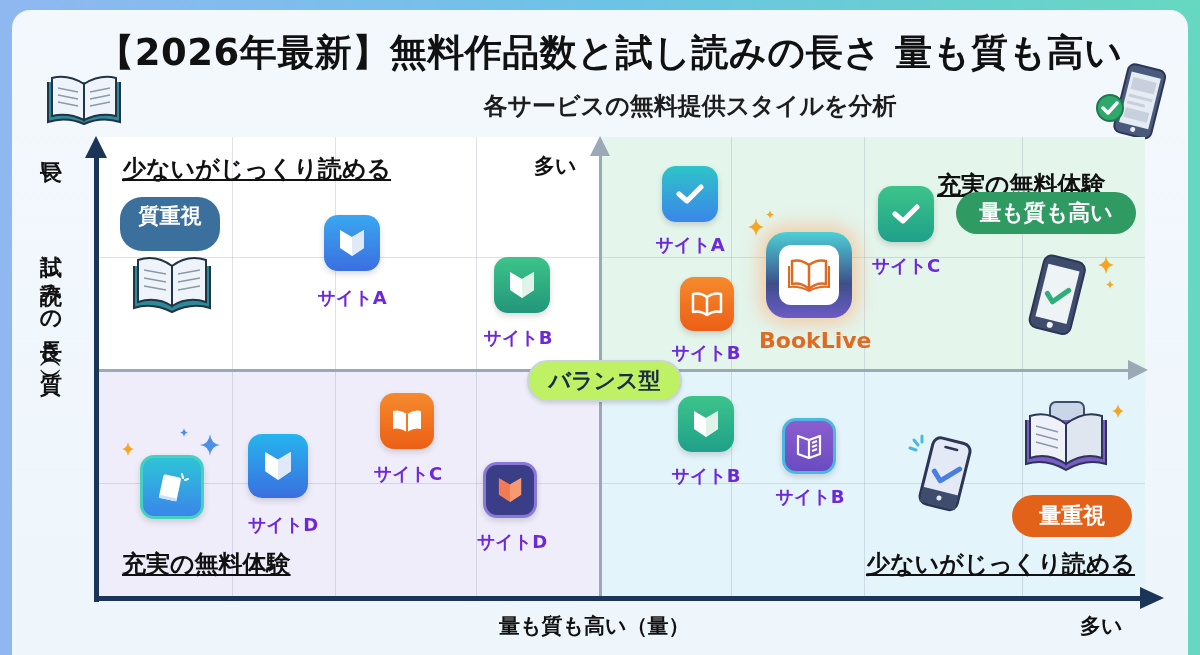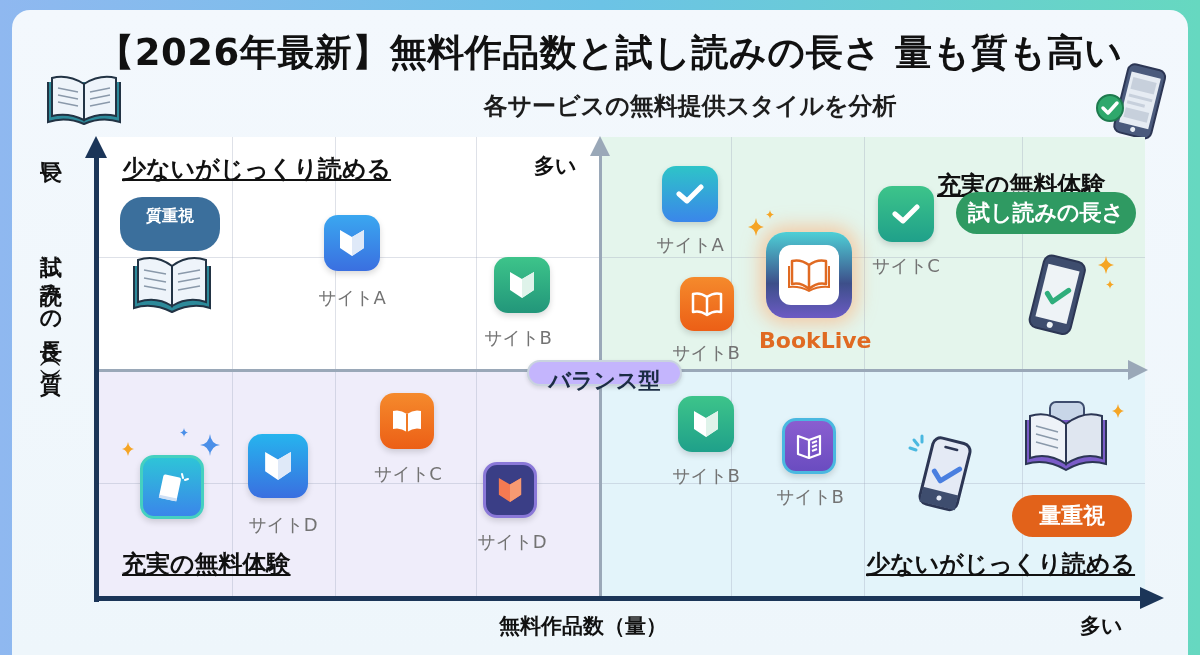--- a/index.html
+++ b/index.html
@@ -45,30 +45,30 @@
     border-left: 10px solid transparent; border-right: 10px solid transparent; border-bottom: 20px solid #9aa8b8; }
   .arrow-right-grey { position: absolute; left: 1128px; top: 360px; width: 0; height: 0;
     border-top: 10px solid transparent; border-bottom: 10px solid transparent; border-left: 20px solid #9aa8b8; }
 
   .label { position: absolute; font-weight: bold; color: #111; white-space: nowrap; }
   .qtitle { font-size: 24px; text-decoration: underline; }
   .axis-text { font-size: 21px; }
   .vtext { writing-mode: vertical-rl; font-size: 22px; font-weight: bold; color: #111; position: absolute; letter-spacing: 2px; }
 
   .pill { position: absolute; border-radius: 22px; color: #fff; font-weight: bold; text-align: center; white-space: nowrap; }
-  .pill-quality { left: 120px; top: 197px; width: 100px; height: 54px; line-height: 38px; background: #3b6f9c; font-size: 16px; }
+  .pill-quality { left: 120px; top: 197px; width: 100px; height: 54px; line-height: 38px; background: #3b6f9c; font-size: 21px; }
   .pill-both { left: 956px; top: 192px; width: 180px; height: 42px; line-height: 42px; background: #2f9a62; font-size: 22px; }
   .pill-volume { left: 1012px; top: 495px; width: 120px; height: 42px; line-height: 42px; background: #e2621a; font-size: 22px; }
-  .pill-balance { left: 527px; top: 360px; width: 155px; height: 26px; line-height: 38px; background: #c4b5fd; color: #1b2c44;
+  .pill-balance { left: 527px; top: 360px; width: 155px; height: 42px; line-height: 38px; background: #bef264; color: #1b2c44;
     border: 2px solid #c9d3df; font-size: 22px; box-shadow: 0 2px 4px rgba(0,0,0,0.12); }
 
   .app { position: absolute; border-radius: 14px; display: flex; align-items: center; justify-content: center;
     box-shadow: 0 3px 6px rgba(0,0,0,0.15); }
   .app svg { display: block; }
-  .site-label { position: absolute; font-size: 18px; font-weight: normal; color: #737373; white-space: nowrap; transform: translateX(-50%); }
+  .site-label { position: absolute; font-size: 18px; font-weight: bold; color: #6d28d9; white-space: nowrap; transform: translateX(-50%); }
 
   .booklive-wrap { position: absolute; left: 766px; top: 232px; width: 86px; height: 86px; border-radius: 20px;
     background: linear-gradient(180deg, #4ed0d6 0%, #3d4f8a 60%, #6c5bc4 100%);
     box-shadow: 0 0 18px 6px rgba(255,170,110,0.55); display: flex; align-items: center; justify-content: center; }
   .booklive-inner { width: 60px; height: 60px; background: #fff; border-radius: 12px; display: flex; align-items: center; justify-content: center; }
   .booklive-label { position: absolute; left: 759px; top: 328px; font-size: 22px; font-weight: bold; color: #e06a22; }
   .deco { position: absolute; }
 </style>
 </head>
 <body>
@@ -128,28 +128,28 @@
 <div class="arrow-up-grey"></div>
 <div class="arrow-right-grey"></div>
 
 <div class="axis-y"></div>
 <div class="axis-x"></div>
 <div class="arrow-up"></div>
 <div class="arrow-right"></div>
 
 <div class="vtext" style="left:36px;top:145px;">長い</div>
 <div class="vtext" style="left:36px;top:238px;">試し読みの長さ（質）</div>
-<div class="label axis-text" style="left:499px;top:612px;">無料作品数（量）</div>
+<div class="label axis-text" style="left:499px;top:612px;">量も質も高い（量）</div>
 <div class="label axis-text" style="left:1080px;top:612px;">多い</div>
 <div class="label axis-text" style="left:534px;top:152px;">多い</div>
 
 <div class="label qtitle" style="left:122px;top:153px;">少ないがじっくり読める</div>
 <div class="pill pill-quality">質重視</div>
 <div class="label qtitle" style="left:937px;top:169px;">充実の無料体験</div>
-<div class="pill pill-both">試し読みの長さ</div>
+<div class="pill pill-both">量も質も高い</div>
 <div class="label qtitle" style="left:122px;top:548px;">充実の無料体験</div>
 <div class="label qtitle" style="left:866px;top:548px;">少ないがじっくり読める</div>
 <div class="pill pill-volume">量重視</div>
 <div class="pill pill-balance">バランス型</div>
 
 <div class="deco" style="left:130px;top:252px;">
   <svg width="84" height="66" viewBox="0 0 84 66">
     <path d="M4 14 L4 56 Q22 50 42 60 Q62 50 80 56 L80 14" fill="#2d8a9a" stroke="#234" stroke-width="2"></path>
     <path d="M8 8 Q26 2 42 14 L42 54 Q26 44 8 50 Z" fill="#eef4fa" stroke="#234" stroke-width="2"></path>
     <path d="M76 8 Q58 2 42 14 L42 54 Q58 44 76 50 Z" fill="#eef4fa" stroke="#234" stroke-width="2"></path>

